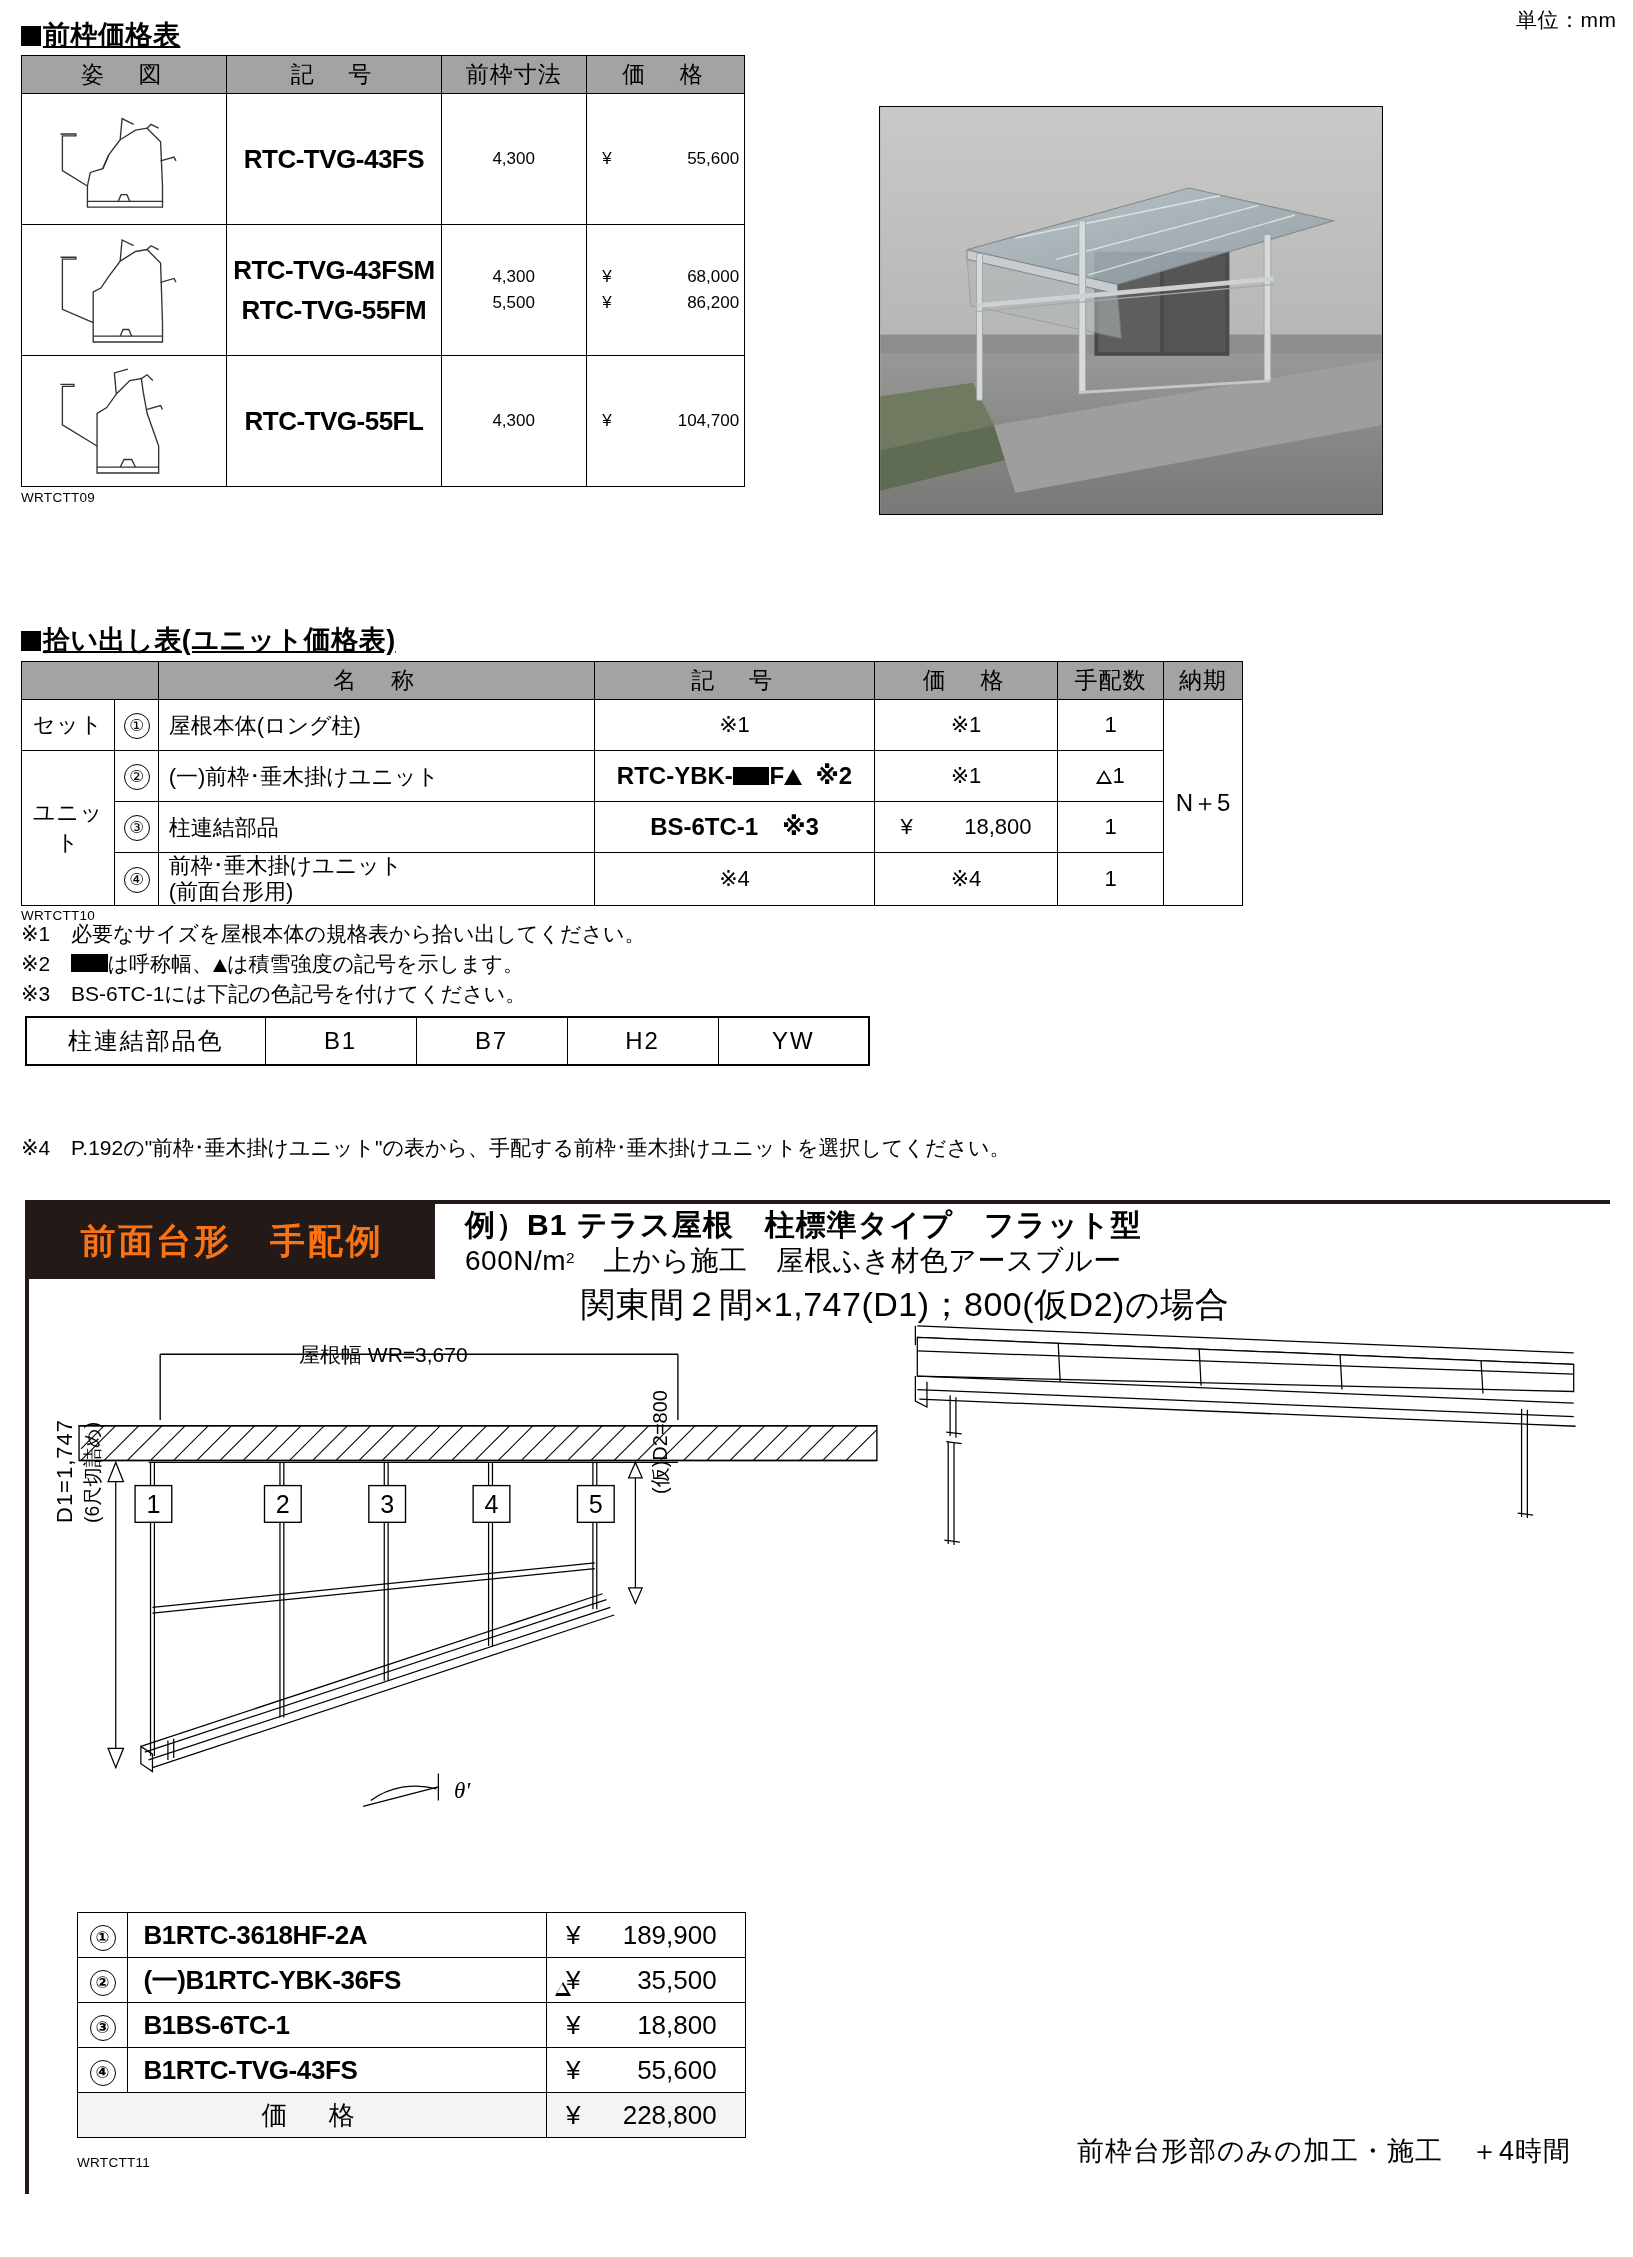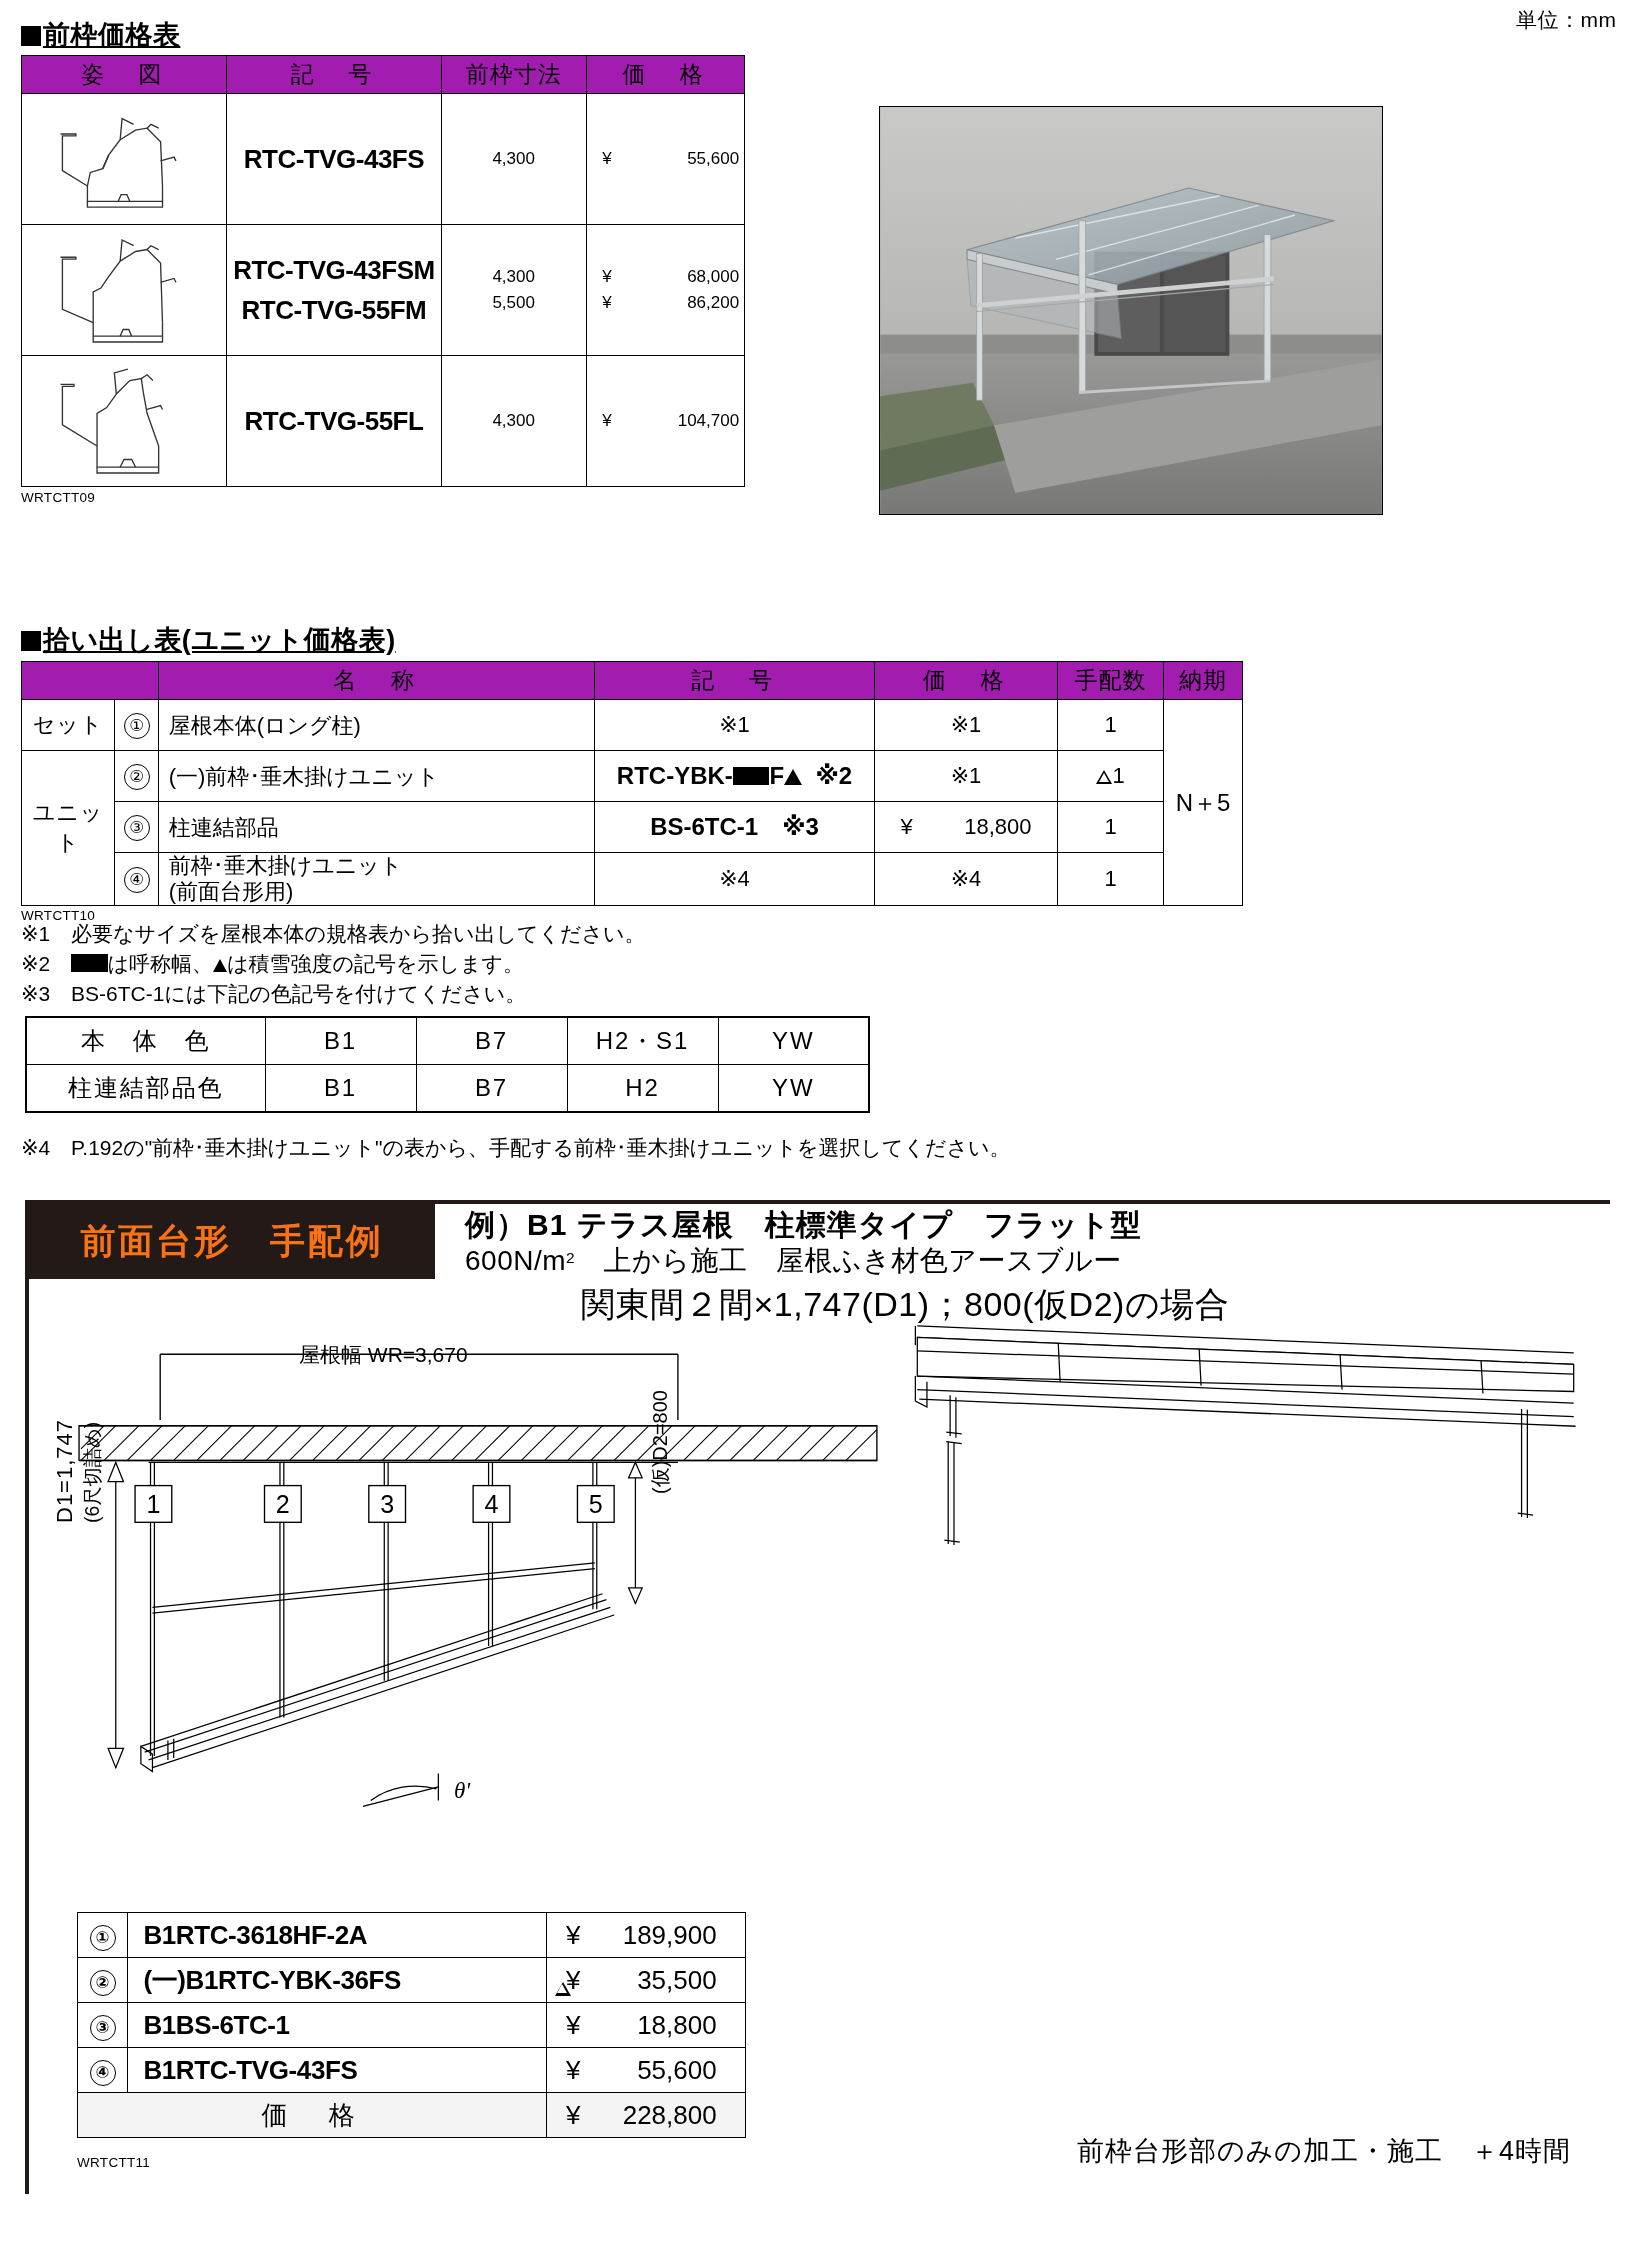--- a/index.html
+++ b/index.html
@@ -56,21 +56,21 @@
     table-layout: fixed;
   }
   table.grid td, table.grid th {
     border: 1.4px solid #000;
     padding: 0;
     text-align: center;
     vertical-align: middle;
     font-weight: 400;
   }
   .hdr {
-    background: #a21caf;
+    background: #a3a3a3;
     font-size: 23px;
     letter-spacing: 5.8px;
     height: 37px;
   }
   .hdr-tight { letter-spacing: 1px; }
 
   
   #t1wrap { position: absolute; left: 21px; top: 21px; }
   #t1title { margin-bottom: 4.8px; }
   #t1 { width: 724px; }
@@ -495,27 +495,20 @@
   <div id="t3wrap">
     <table class="grid" id="t3">
       <colgroup>
           <col class="c-lbl">
           <col class="c-v">
           <col class="c-v">
           <col class="c-v">
           <col class="c-v">
         </colgroup>
       <tbody>
-          <tr>
-        <td>本　体　色</td>
-        <td>B1</td>
-        <td>B7</td>
-        <td>H2・S1</td>
-        <td>YW</td>
-      </tr>
       <tr>
         <td>柱連結部品色</td>
         <td>B1</td>
         <td>B7</td>
         <td>H2</td>
         <td>YW</td>
       </tr>
     </tbody>
       </table>
   </div>

